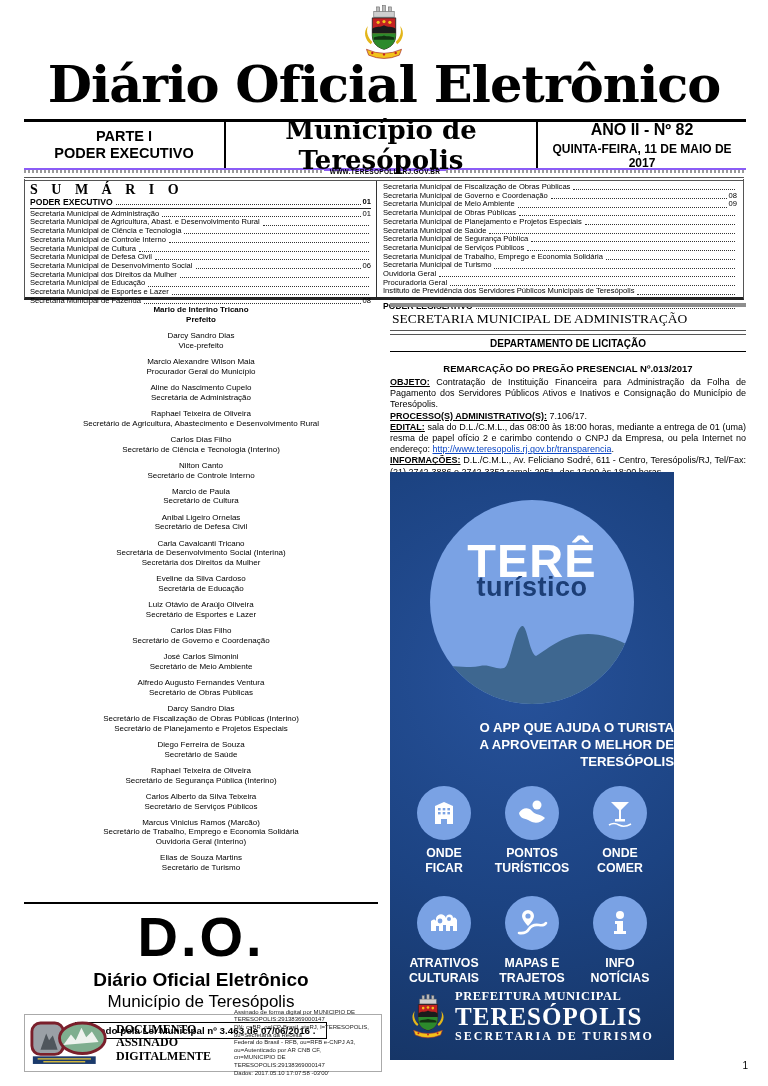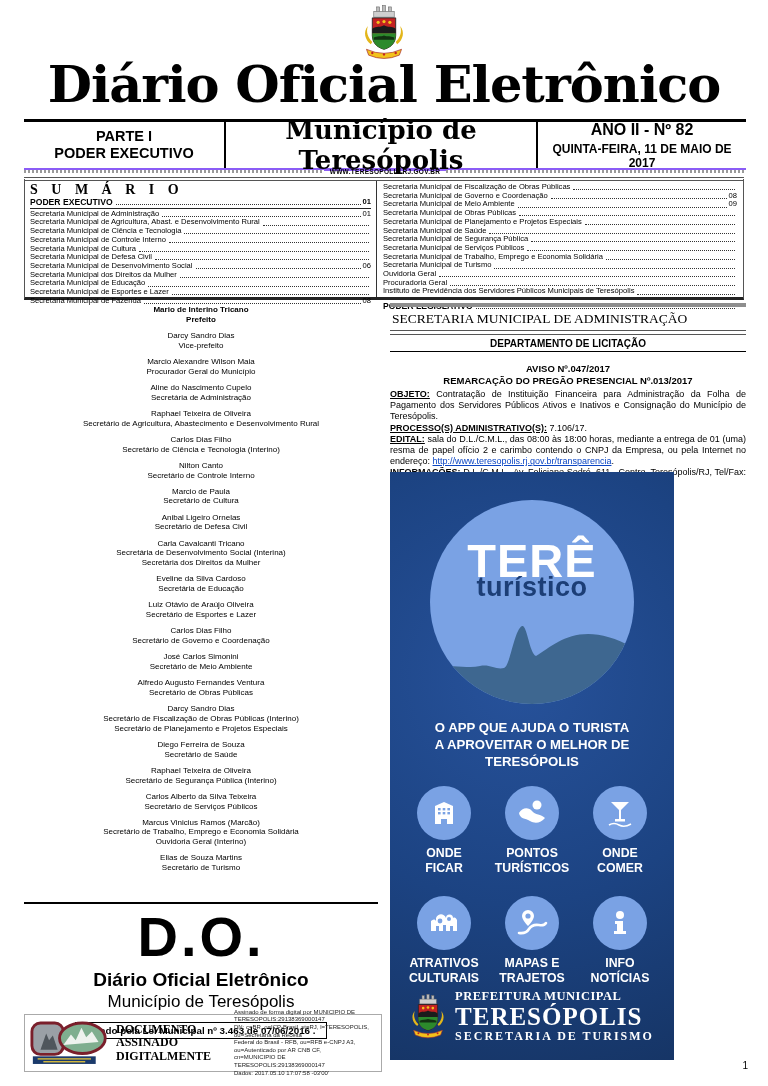--- a/index.html
+++ b/index.html
@@ -66,21 +66,21 @@
   
   .banner{position:absolute;top:472px;left:390px;width:284px;height:588px;
         background:radial-gradient(circle at 45% 35%, #27529b 0%, #1c4382 55%, #163566 100%);}
   .app-circle{position:relative;width:204px;height:204px;border-radius:50%;margin:28px auto 0;
         background:#7aa2e4;overflow:hidden;text-align:center;}
   .app-main{position:relative;z-index:2;margin-top:40px;color:#fff;font-weight:900;font-size:47px;
         line-height:42px;letter-spacing:1px;}
   .app-sub{position:relative;z-index:2;color:#1c3e76;font-weight:800;font-size:27px;margin-top:-10px;
         letter-spacing:0.5px;}
   .mountain{position:absolute;bottom:0;left:0;width:100%;height:104px;z-index:1;}
-  .tagline{margin-top:15px;text-align:center;color:#fff;font-weight:bold;font-size:13.2px;line-height:17px;}
+  .tagline{margin-top:15px;text-align:right;color:#fff;font-weight:bold;font-size:13.2px;line-height:17px;}
   .tiles{margin-top:16px;display:grid;grid-template-columns:repeat(3,1fr);row-gap:20px;padding:0 10px;}
   .tile{text-align:center;}
   .tile-circle{width:54px;height:54px;border-radius:50%;background:#7aa2e4;margin:0 auto;
         display:flex;align-items:center;justify-content:center;}
   .tile-label{margin-top:6px;color:#fff;font-weight:bold;font-size:12.3px;line-height:15px;white-space:pre-line;}
   .banner-footer{position:absolute;bottom:16px;left:0;width:100%;display:flex;align-items:center;
         justify-content:center;gap:9px;color:#fff;}
   .bf-text{text-align:left;font-family:Liberation Serif, serif;}
   .bf1{font-size:12.5px;font-weight:bold;letter-spacing:0.5px;}
   .bf2{font-size:25px;font-weight:900;letter-spacing:1px;line-height:25px;}
@@ -442,21 +442,20 @@
 cn=MUNICIPIO DE TERESOPOLIS:29138369000147
 Dados: 2017.05.10 17:07:58 -03'00'</div>
   </div>
 
   <div class="admin">
     <div class="greybar"></div>
     <div class="admin-heading">SECRETARIA MUNICIPAL DE ADMINISTRAÇÃO</div>
     <div class="dblrule"></div>
     <div class="dept">DEPARTAMENTO DE LICITAÇÃO</div>
     <div class="notice">
-      <div>AVISO Nº.047/2017</div>
       <div>REMARCAÇÃO DO PREGÃO PRESENCIAL Nº.013/2017</div>
     </div>
     <div class="admin-body">
       <div><span class="lbl">OBJETO:</span><span> Contratação de Instituição Financeira para Administração da Folha de Pagamento dos Servidores Públicos Ativos e Inativos e Consignação do Município de Teresópolis.</span></div>
       <div><span class="lbl">PROCESSO(S) ADMINISTRATIVO(S):</span><span> 7.106/17.</span></div>
       <div><span class="lbl">EDITAL:</span><span> sala do D.L./C.M.L., das 08:00 às 18:00 horas, mediante a entrega de 01 (uma) resma de papel ofício 2 e carimbo contendo o CNPJ da Empresa, ou pela Internet no endereço: </span><span class="lnk">http://www.teresopolis.rj.gov.br/transparencia</span><span>.</span></div>
       <div><span class="lbl">INFORMAÇÕES:</span><span> D.L./C.M.L., Av. Feliciano Sodré, 611 - Centro, Teresópolis/RJ, Tel/Fax: (21) 2742-3886 e 2742-3352 ramal: 2051, das 12:00 às 18:00 horas.</span></div>
       <div><span class="lbl">DATA / HORA DA LICITAÇÃO:</span><span> 23/05/2017 às 15:00 horas.</span></div>
       <div class="signer">Cláudia Lúcia Marcondes de Castro Lobo</div>
       <div class="signer">Pregoeira</div>

